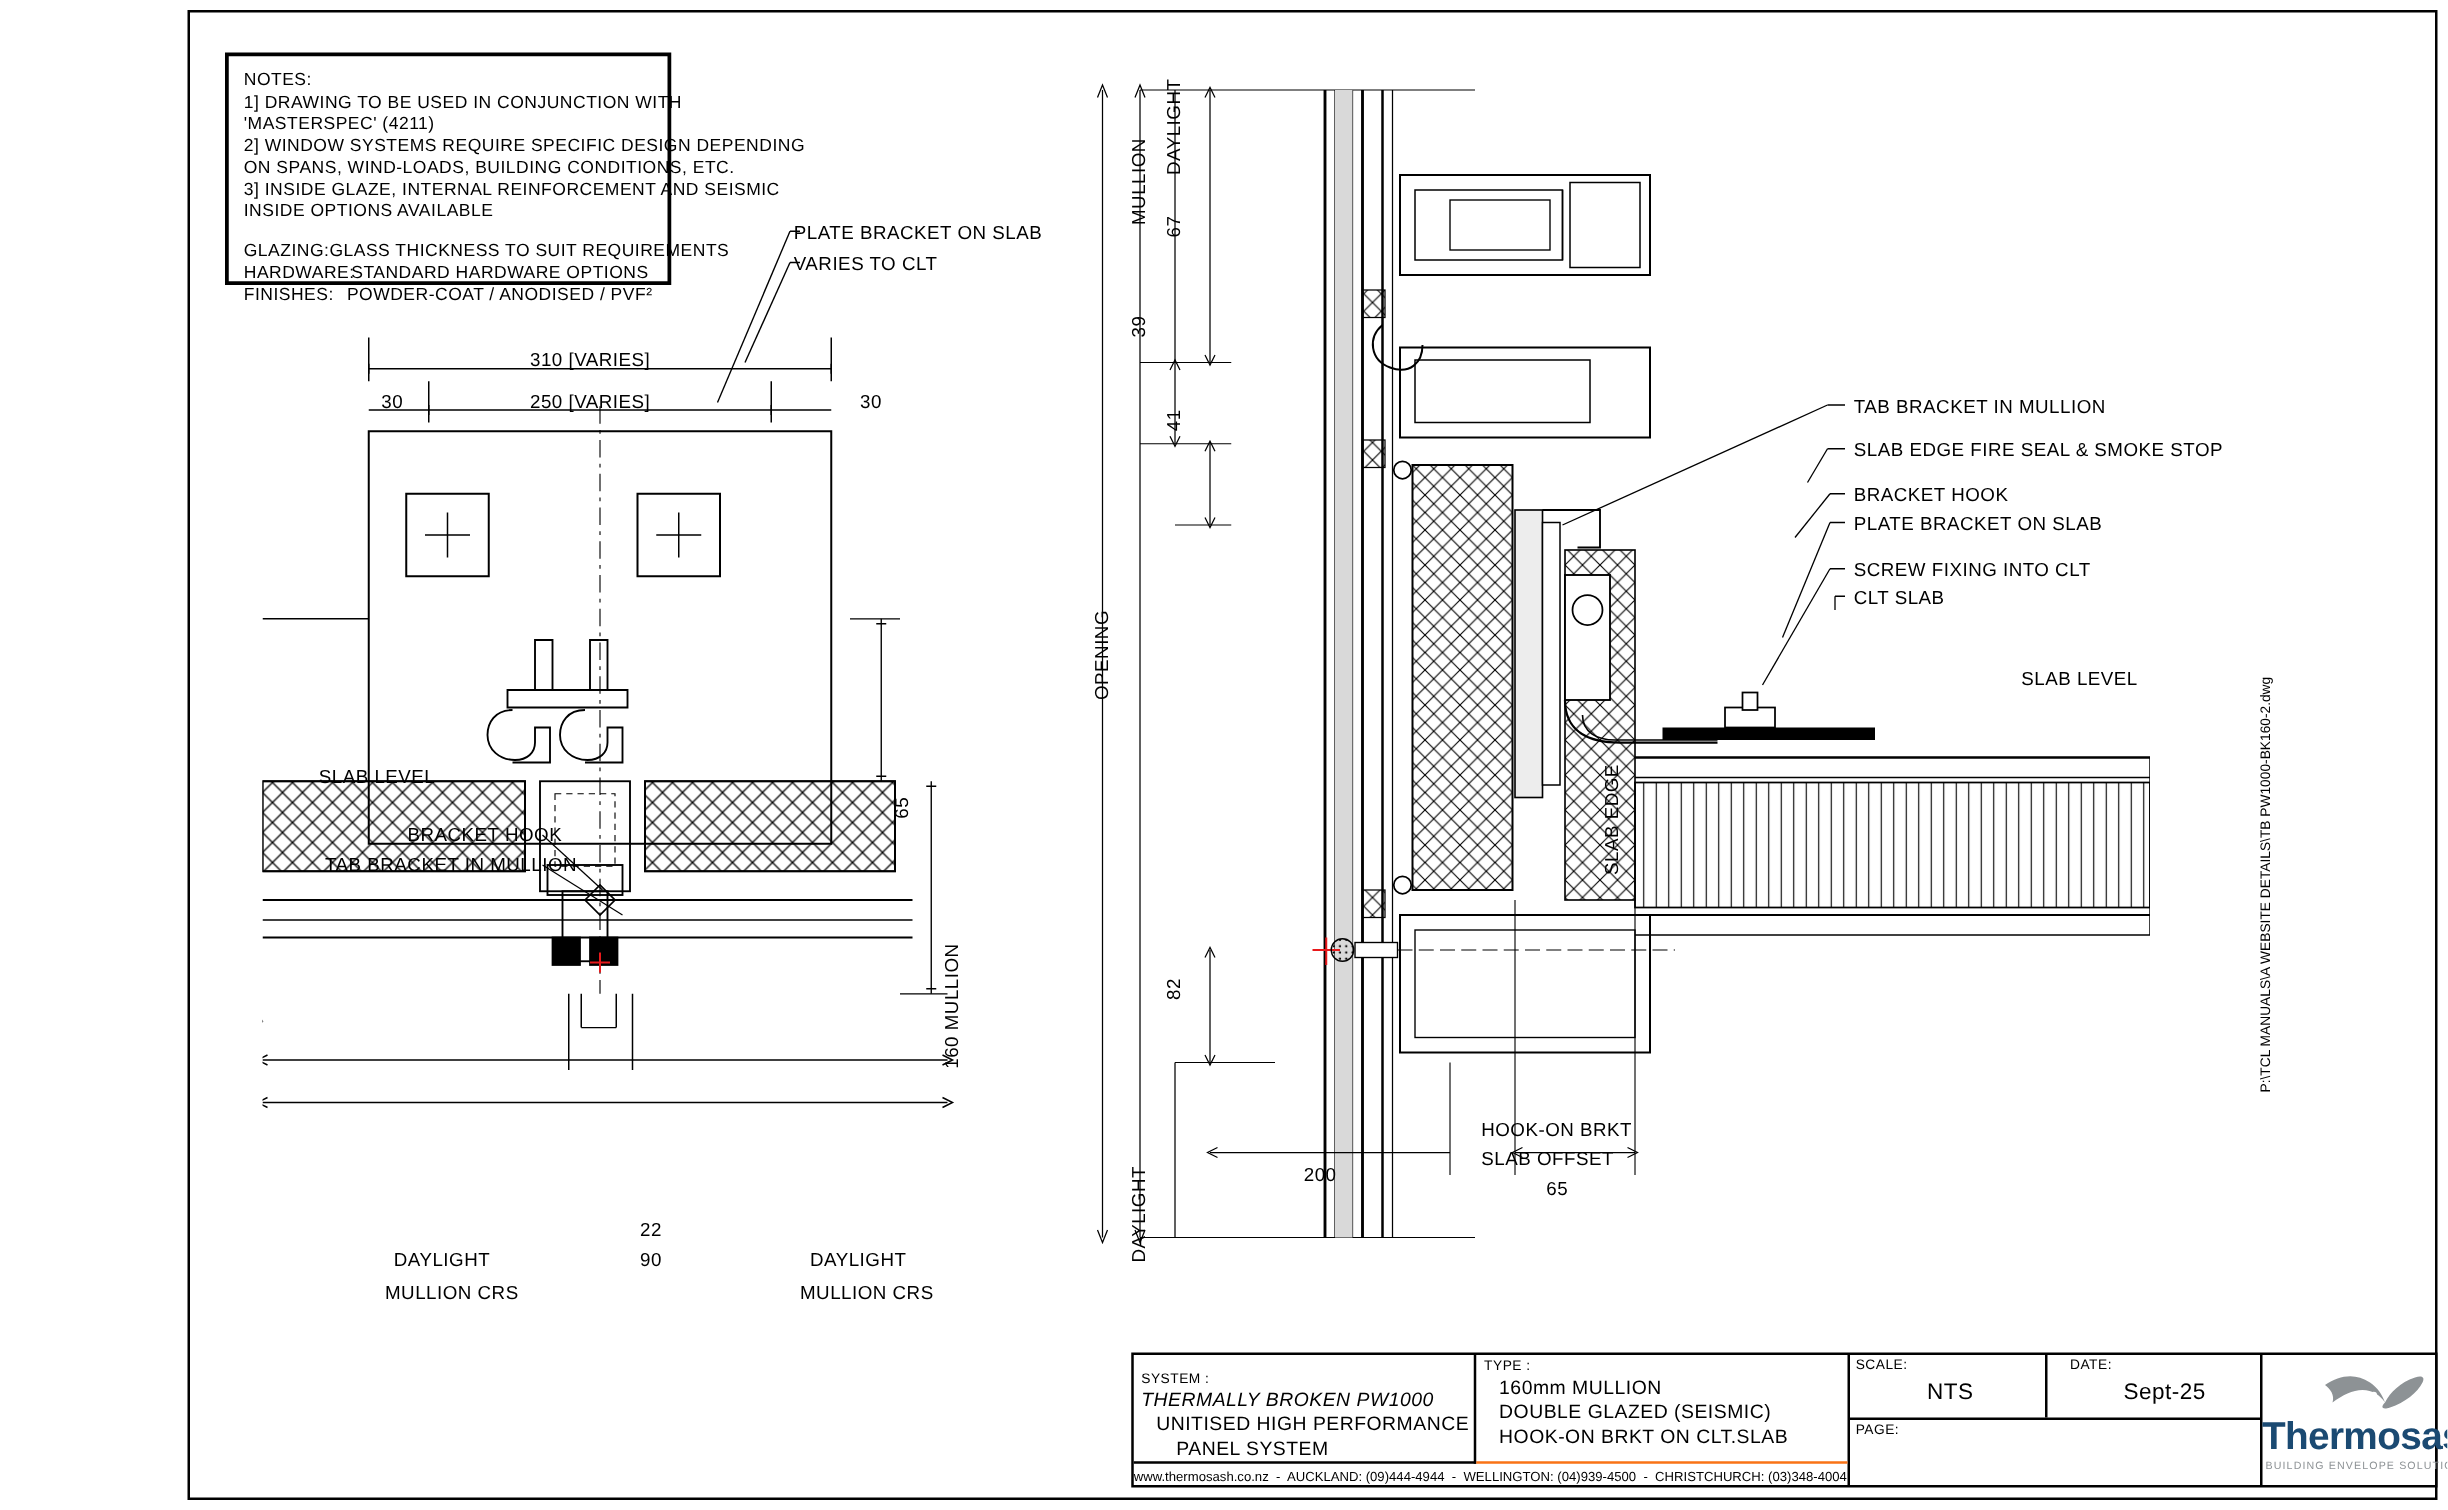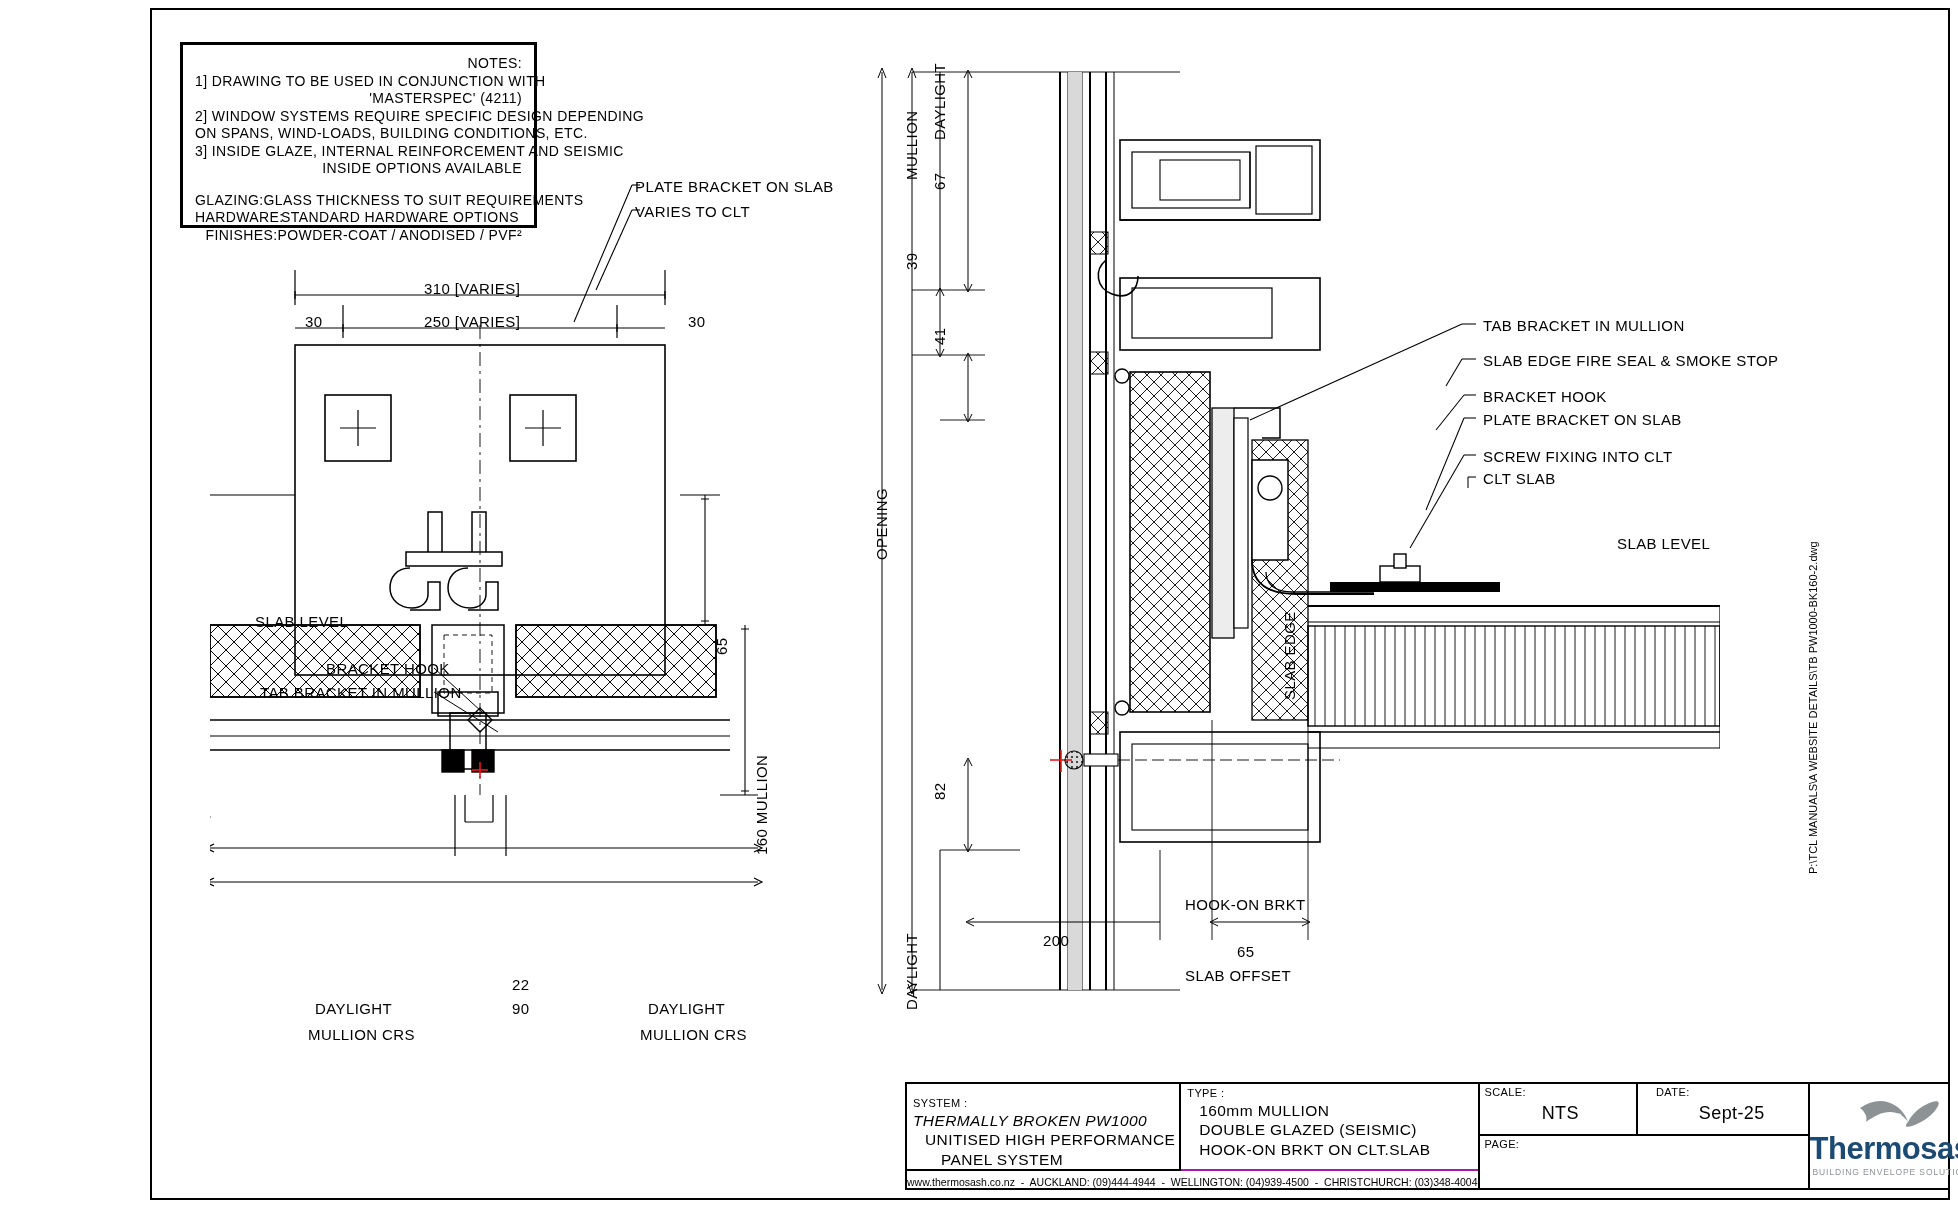--- a/index.html
+++ b/index.html
@@ -2,21 +2,21 @@
 <html><head>
 <meta charset="utf-8">
 <style>
   html,body{margin:0;padding:0;background:#ffffff;}
   body{font-family:"Liberation Sans", sans-serif;}
   #sheet{position:relative;width:1958px;height:1208px;background:#ffffff;overflow:hidden;}
   #sheet *{box-sizing:border-box;}
   .abs{position:absolute;}
   .txt{font-size:15px;color:#000;letter-spacing:0.4px;white-space:pre;line-height:1.25;}
   .t12{font-size:13px;}
-  .t13{font-size:14px;text-align:right;}
+  .t13{font-size:14px;}
   .t15{font-size:15.5px;}
   .t17{font-size:18px;}
   .t26{font-size:27px;}
   .border-outer{border:2.5px solid #000;}
   svg{display:block;}
 </style>
 </head>
 <body>
 
 <div id="sheet">
@@ -290,21 +290,21 @@
   <div class="abs txt" style="left:931px;top:190px;transform:rotate(-90deg);transform-origin:0 0;">67</div>
   <div class="abs txt" style="left:903px;top:270px;transform:rotate(-90deg);transform-origin:0 0;">39</div>
   <div class="abs txt" style="left:931px;top:345px;transform:rotate(-90deg);transform-origin:0 0;">41</div>
   <div class="abs txt" style="left:931px;top:800px;transform:rotate(-90deg);transform-origin:0 0;">82</div>
   <div class="abs txt" style="left:903px;top:1010px;transform:rotate(-90deg);transform-origin:0 0;">DAYLIGHT</div>
   <div class="abs txt" style="left:1043px;top:932px;">200</div>
   <div class="abs txt" style="left:1281px;top:700px;transform:rotate(-90deg);transform-origin:0 0;">SLAB EDGE</div>
   <div class="abs txt" style="left:1617px;top:535px;">SLAB LEVEL</div>
 
   <div class="abs txt" style="left:1185px;top:896px;">HOOK-ON BRKT</div>
-  <div class="abs txt" style="left:1185px;top:919px;margin-top:48px;">SLAB OFFSET</div>
+  <div class="abs txt" style="left:1185px;top:919px;">SLAB OFFSET</div>
   <div class="abs txt" style="left:1237px;top:943px;">65</div>
 
   <div class="abs txt" style="left:1483px;top:317px;">TAB BRACKET IN MULLION</div>
   <div class="abs txt" style="left:1483px;top:352px;">SLAB EDGE FIRE SEAL &amp; SMOKE STOP</div>
   <div class="abs txt" style="left:1483px;top:388px;">BRACKET HOOK</div>
   <div class="abs txt" style="left:1483px;top:411px;">PLATE BRACKET ON SLAB</div>
   <div class="abs txt" style="left:1483px;top:448px;">SCREW FIXING INTO CLT</div>
   <div class="abs txt" style="left:1483px;top:470px;">CLT SLAB</div>
 
   <svg class="abs" style="left:1240px;top:310px;" width="250" height="300" viewBox="0 0 250 300">
@@ -329,21 +329,21 @@
   <div class="abs" style="left:905px;top:1082px;width:1045px;height:108px;border:2px solid #000;display:flex;">
 
     <div style="flex:0 0 546px;display:flex;flex-direction:column;border-right:2px solid #000;">
       <div style="flex:1;display:flex;">
         <div style="flex:0 0 272px;border-right:2px solid #000;border-bottom:2px solid #000;padding:13px 4px 0 6px;">
           <div class="txt" style="font-size:11px;">SYSTEM :</div>
           <div class="txt t15" style="font-style:italic;">THERMALLY BROKEN PW1000</div>
           <div class="txt t15" style="margin-left:12px;">UNITISED HIGH PERFORMANCE</div>
           <div class="txt t15" style="margin-left:28px;">PANEL SYSTEM</div>
         </div>
-        <div style="flex:1;border-bottom:2px solid #a21caf;padding:3px 4px 0 6px;">
+        <div style="flex:1;border-bottom:2px solid #f97316;padding:3px 4px 0 6px;">
           <div class="txt" style="font-size:11px;">TYPE :</div>
           <div class="txt t15" style="margin-left:12px;">160mm MULLION</div>
           <div class="txt t15" style="margin-left:12px;">DOUBLE GLAZED (SEISMIC)</div>
           <div class="txt t15" style="margin-left:12px;">HOOK-ON BRKT ON CLT.SLAB</div>
         </div>
       </div>
       <div style="flex:0 0 24px;display:flex;align-items:center;justify-content:center;">
         <div class="txt" style="font-size:10.5px;letter-spacing:0;">www.thermosash.co.nz  -  AUCKLAND: (09)444-4944  -  WELLINGTON: (04)939-4500  -  CHRISTCHURCH: (03)348-4004</div>
       </div>
     </div>

